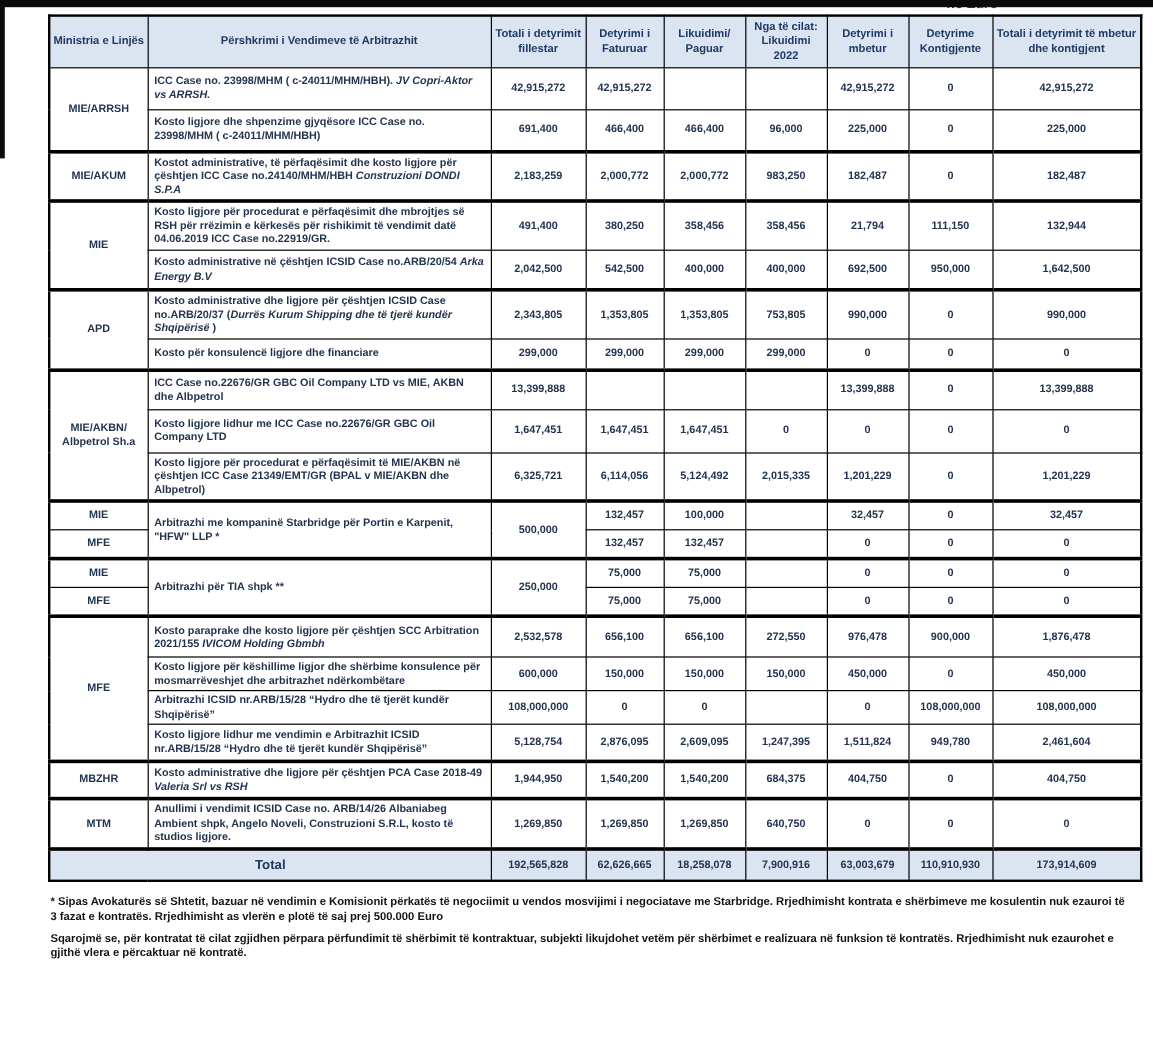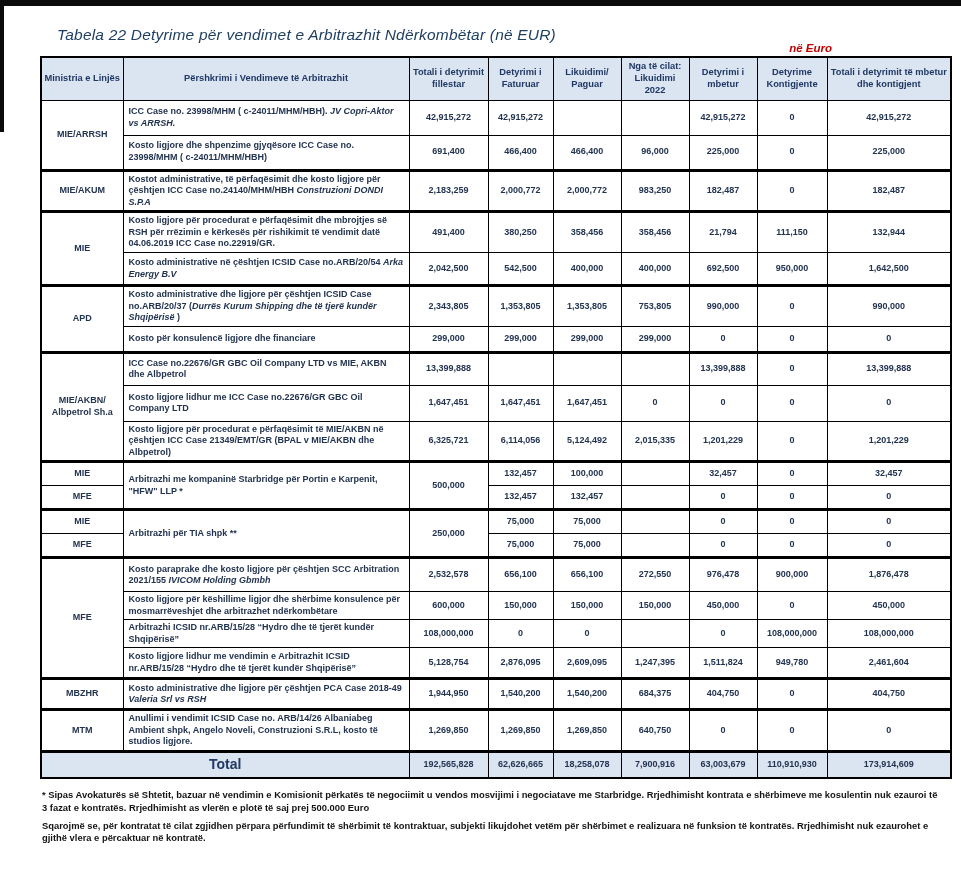--- a/index.html
+++ b/index.html
@@ -36,37 +36,36 @@
   }
   td{
     color:#233450;font-size:9px;font-weight:bold;padding:1px 3px;
     vertical-align:middle;line-height:1.28;
   }
   td.ministry{text-align:center;white-space:pre-line;}
   td.desc{text-align:left;padding:2px 5px;}
   td.num{text-align:center;}
   tr.thick>td{border-top:3px solid #000;}
   tr.total-row>td{background:#dbe4f1;border-top:3px solid #000;}
-  td.total-label{text-align:center;font-size:14px;color:#1f3864;}
+  td.total-label{text-align:center;font-size:11px;color:#1f3864;}
   td .it{font-style:italic;}
 
   .footnotes{
     margin:10px 0 0 42px;width:900px;color:#141414;font-weight:bold;
     font-size:9.4px;line-height:1.32;
   }
   .footnotes p{margin:0 0 6px 0;}
 </style>
 </head>
 <body>
 
 <div class="edge-top"></div>
 <div class="edge-left"></div>
 
 <div>
-  <div class="caption">Tabela 22 Detyrime për vendimet e Arbitrazhit Ndërkombëtar (në EUR)</div>
 
 
   <div class="ne-euro">në Euro</div>
 
   <table class="main">
     <colgroup>
       <col style="width:82px">
         <col style="width:286px">
         <col style="width:79px">
       <col style="width:65px">

